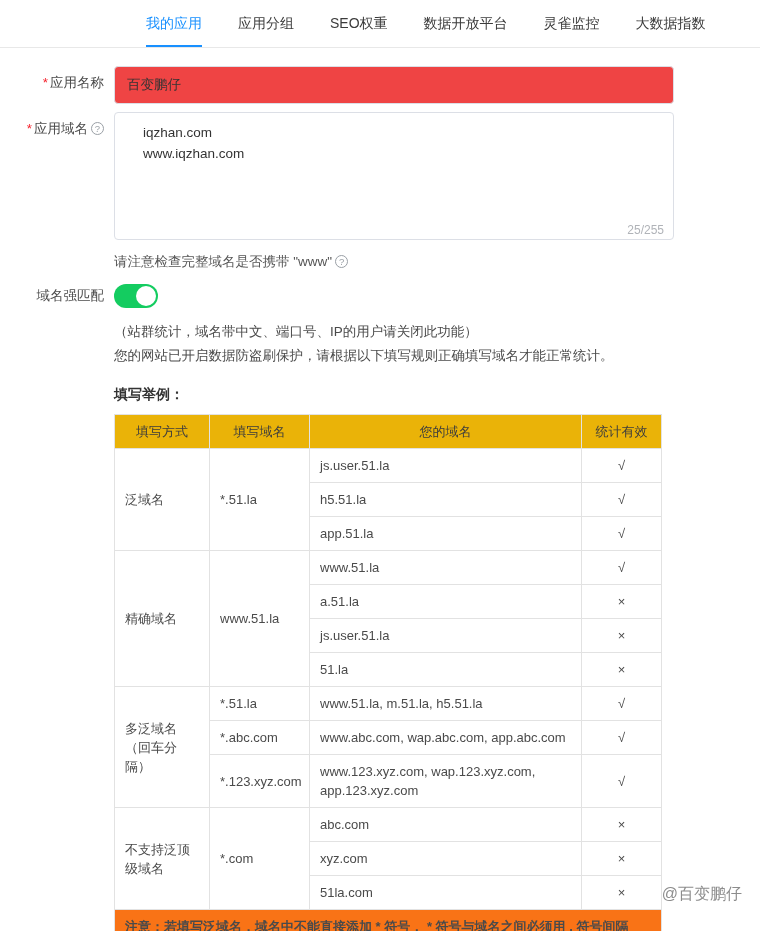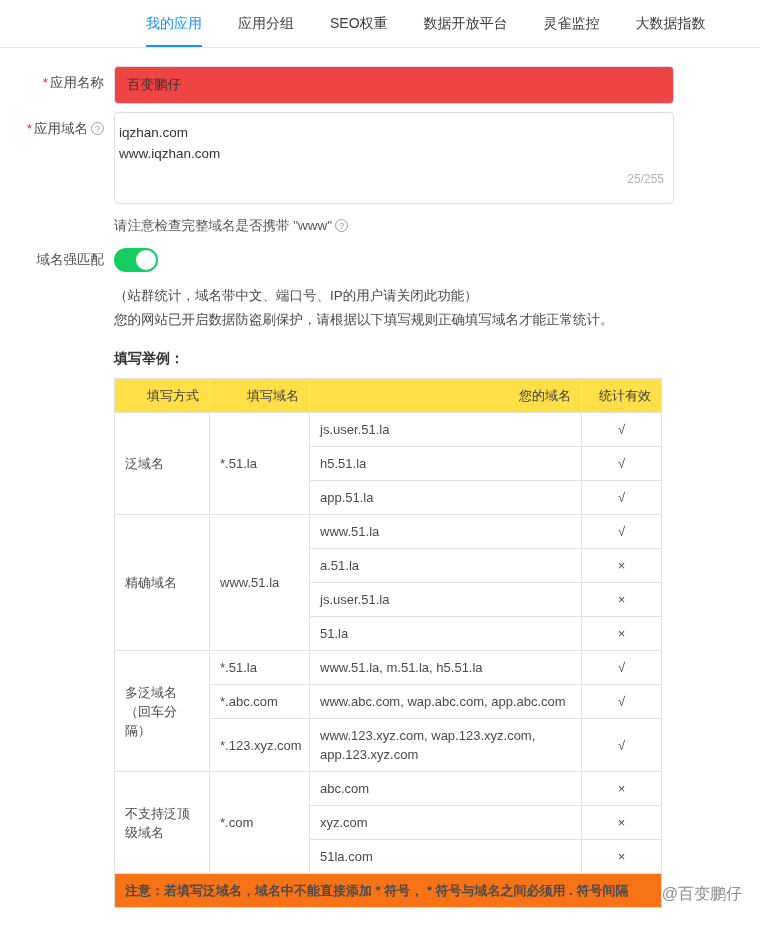--- a/index.html
+++ b/index.html
@@ -58,36 +58,36 @@
     padding: 0 12px;
     font-size: 13.5px;
     color: #333;
     font-family: "Liberation Sans", sans-serif;
     outline: none;
     background: #ef4444;
   }
   .textarea-wrap { position: relative; }
   textarea.area {
     width: 100%;
-    height: 92px;
+    height: 128px;
     border: 1px solid #dcdfe6;
     border-radius: 4px;
-    padding: 9px 4px;
+    padding: 9px 28px;
     font-size: 13.5px;
     line-height: 21px;
     color: #333;
     font-family: "Liberation Sans", sans-serif;
     outline: none;
     resize: none;
     background: #fff;
   }
   .counter {
     position: absolute;
     right: 10px;
-    bottom: 21px;
+    bottom: 6px;
     font-size: 12px;
     color: #b0b3b8;
   }
   .hint {
     margin-top: 10px;
     font-size: 13.5px;
     color: #555;
   }
   .qmark {
     display: inline-block;
@@ -141,23 +141,23 @@
     font-size: 13px;
   }
   table.ex th, table.ex td {
     border: 1px solid #e2e2e2;
     padding: 7px 10px;
     color: #4a4a4a;
     vertical-align: middle;
     line-height: 19px;
   }
   table.ex th {
-    background: #fde047;
+    background: #eab308;
     font-weight: normal;
-    text-align: right;
+    text-align: center;
     color: #3d3d3d;
   }
   .col-a { width: 95px; }
   .col-b { width: 100px; }
   .col-c { width: 272px; }
   .col-d { width: 80px; text-align: center; }
   td.center { text-align: center; }
   .ok { color: #1d9d4e; }
   .no { color: #e8453c; }
   .note-cell {

